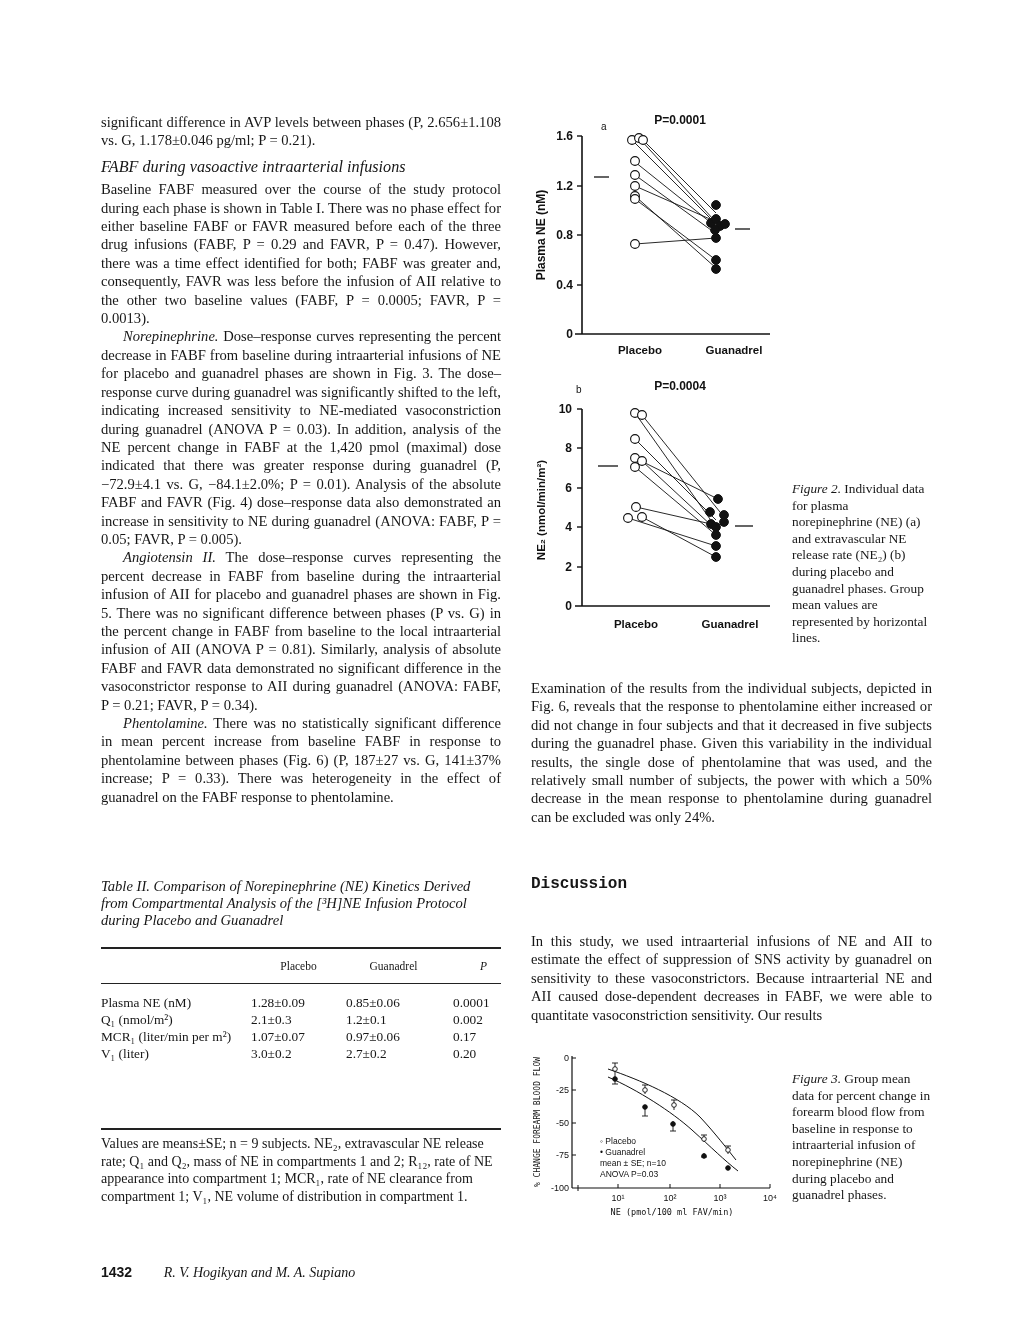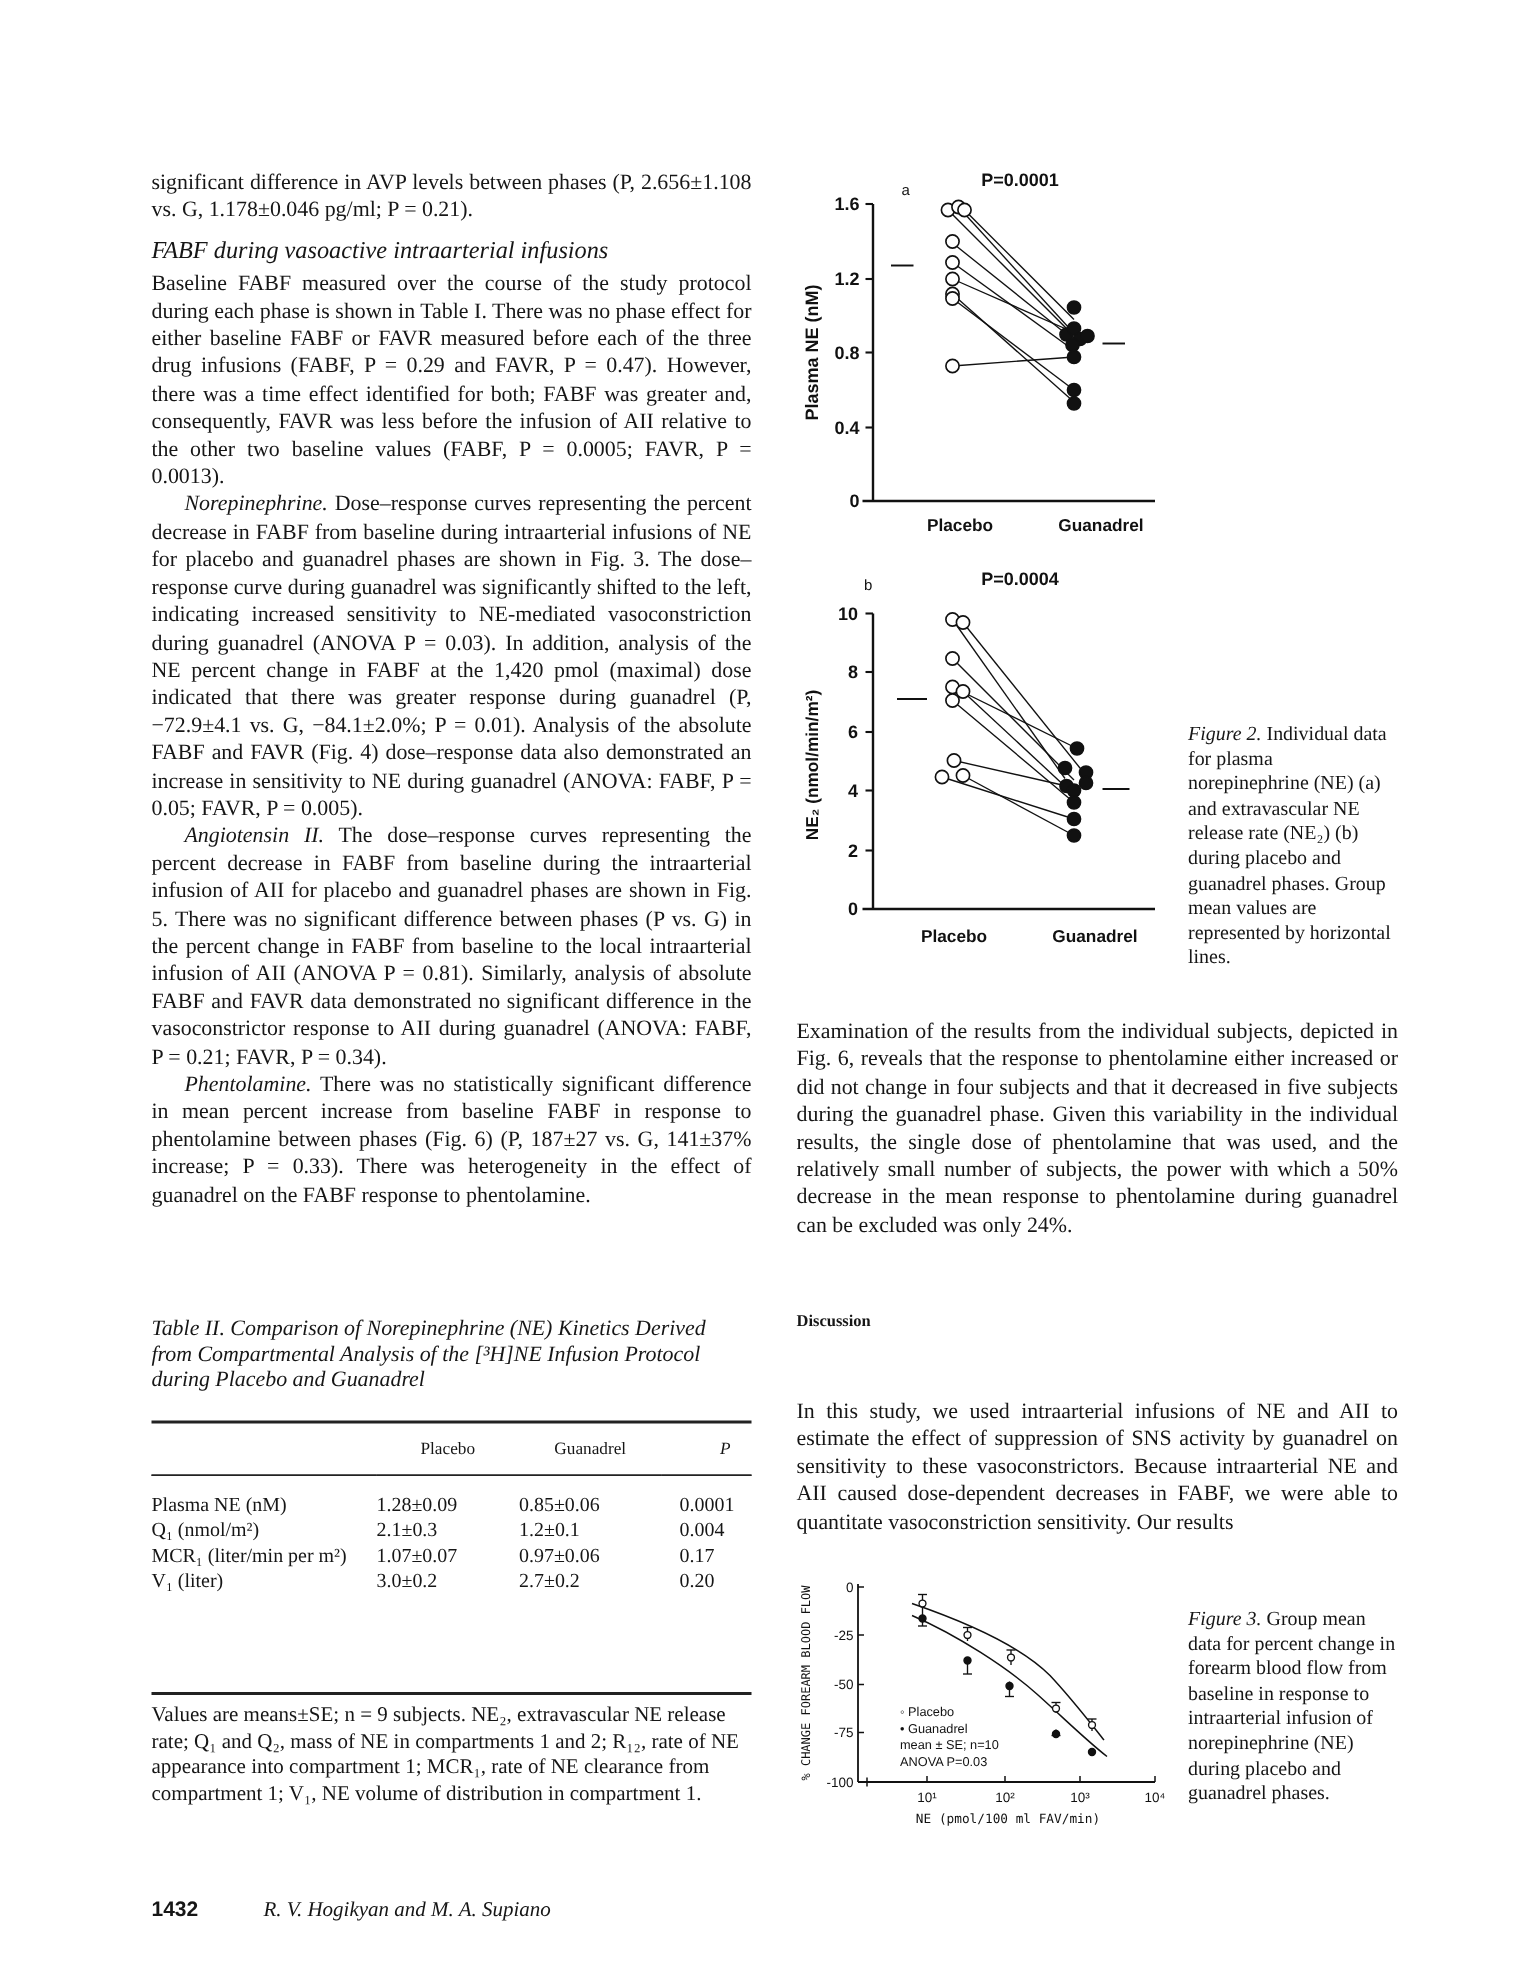--- a/index.html
+++ b/index.html
@@ -20,23 +20,23 @@
   table.t2 th.p { font-style: italic; }
   table.t2 td { padding: 0; height: 17px; }
   table.t2 td.lbl { text-align: left; }
   table.t2 td.c { text-align: left; }
   table.t2 td.pv { text-align: left; padding-left: 12px; }
   table.t2 tr.first td { padding-top: 11px; }
   .rule-top { position: absolute; left: 101px; top: 947px; width: 400px; height: 2px; background: #222; }
   .rule-bot { position: absolute; left: 101px; top: 1128px; width: 400px; height: 2px; background: #222; }
   .table-note { position: absolute; left: 101px; top: 1135px; width: 400px; font-size: 14px; line-height: 17.6px; text-align: left; }
   .footer { position: absolute; left: 101px; top: 1264px; font-size: 14px; }
-  .footer .pg { font-family: "Liberation Sans", sans-serif; font-weight: bold; margin-right: 40px; }
+  .footer .pg { font-family: "Liberation Sans", sans-serif; font-weight: bold; margin-right: 28px; }
   .footer .auth { font-style: italic; }
-  .heading { position: absolute; left: 531px; top: 875px; font-family: Liberation Serif, serif; font-weight: bold; font-size: 11px; }
+  .heading { position: absolute; left: 531px; top: 875px; font-family: Liberation Mono, monospace; font-weight: bold; font-size: 16px; }
   svg text { font-family: "Liberation Sans", sans-serif; }
   .figsvg { position: absolute; left: 0; top: 0; }
   .mono { font-family: "DejaVu Sans Mono", monospace; }
 </style>
 </head>
 <body>
 
 <div class="col left-col">
   <p>significant difference in AVP levels between phases (P, 2.656±1.108 vs. G, 1.178±0.046 pg/ml; P = 0.21).</p>
   <div class="subhead">FABF during vasoactive intraarterial infusions</div>
@@ -61,21 +61,21 @@
     <tr class="first">
       <td class="lbl">Plasma NE (nM)</td>
       <td class="c">1.28±0.09</td>
       <td class="c">0.85±0.06</td>
       <td class="pv">0.0001</td>
     </tr>
     <tr>
       <td class="lbl">Q₁ (nmol/m²)</td>
       <td class="c">2.1±0.3</td>
       <td class="c">1.2±0.1</td>
-      <td class="pv">0.004</td>
+      <td class="pv">0.002</td>
     </tr>
     <tr>
       <td class="lbl">MCR₁ (liter/min per m²)</td>
       <td class="c">1.07±0.07</td>
       <td class="c">0.97±0.06</td>
       <td class="pv">0.17</td>
     </tr>
     <tr>
       <td class="lbl">V₁ (liter)</td>
       <td class="c">3.0±0.2</td>

